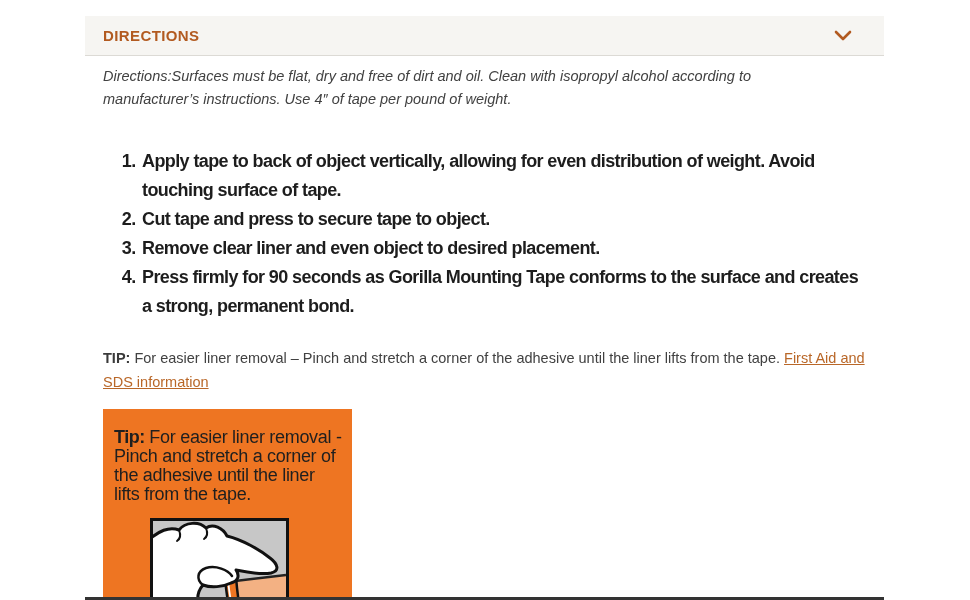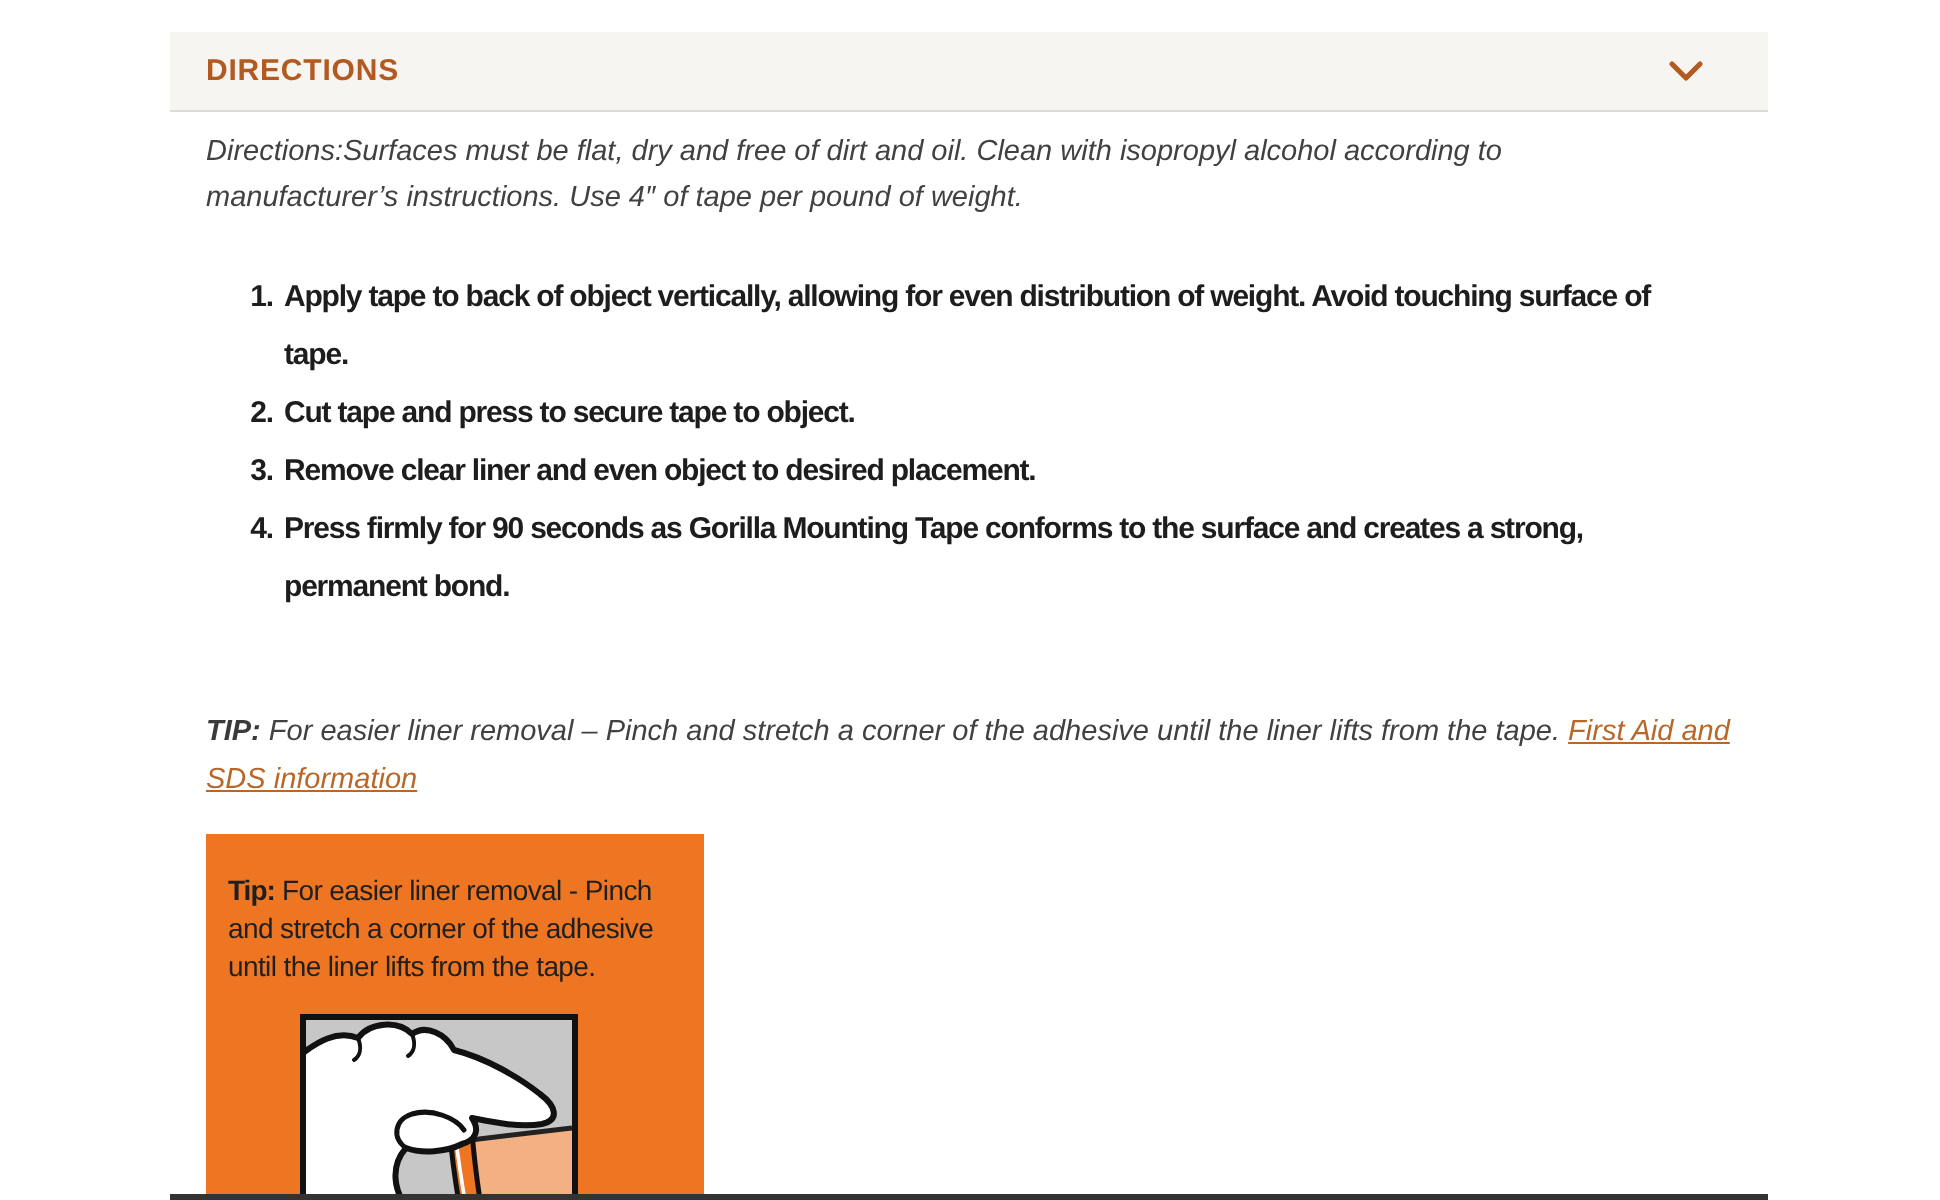--- a/index.html
+++ b/index.html
@@ -35,42 +35,42 @@
   
   .accordion-body{
     position:absolute;left:85px;top:40px;width:763px;padding:0 18px;
     color:var(--body-text);
   }
   .intro{
     margin-top:25px;max-width:745px;
     font-size:14.5px;line-height:23px;color:var(--body-text);font-style:italic;
   }
   .steps{
-    margin-top:23px;margin-left:0;
+    margin-top:36px;margin-left:0;
     padding-left:37px;width:720px;
     list-style:decimal outside;
-    font-size:15px;font-weight:700;letter-spacing:-0.6px;
+    font-size:18px;font-weight:700;letter-spacing:-0.6px;
     line-height:29px;color:var(--steps-text);
   }
   .steps li{padding-left:2px;}
   .tip-paragraph{
-    margin-top:47px;max-width:772px;
-    font-size:14.5px;line-height:23.5px;color:var(--body-text);font-style:italic;
+    margin-top:26px;max-width:772px;
+    font-size:14.5px;line-height:23.5px;color:var(--body-text);
   }
   .tip-paragraph strong{color:#3a3a3a;}
   .tip-link{color:var(--link);text-decoration:underline;}
 
   
   .tip-image{
     margin-top:15px;width:228px;height:204px;
     padding:19px 10px 0 11px;
     background:var(--brand-orange);overflow:hidden;
   }
   .tip-image-caption{
-    font-size:14px;line-height:19px;letter-spacing:-0.3px;
+    font-size:18px;line-height:19px;letter-spacing:-0.3px;
     color:#1f1f1f;
   }
   .tip-image-caption strong{letter-spacing:-0.5px;}
   .illustration{
     margin:14px 0 0 36px;width:133px;height:150px;
     border:3px solid #111;background:#c7c7c7;
   }
   .illustration svg{display:block;}
 
   

